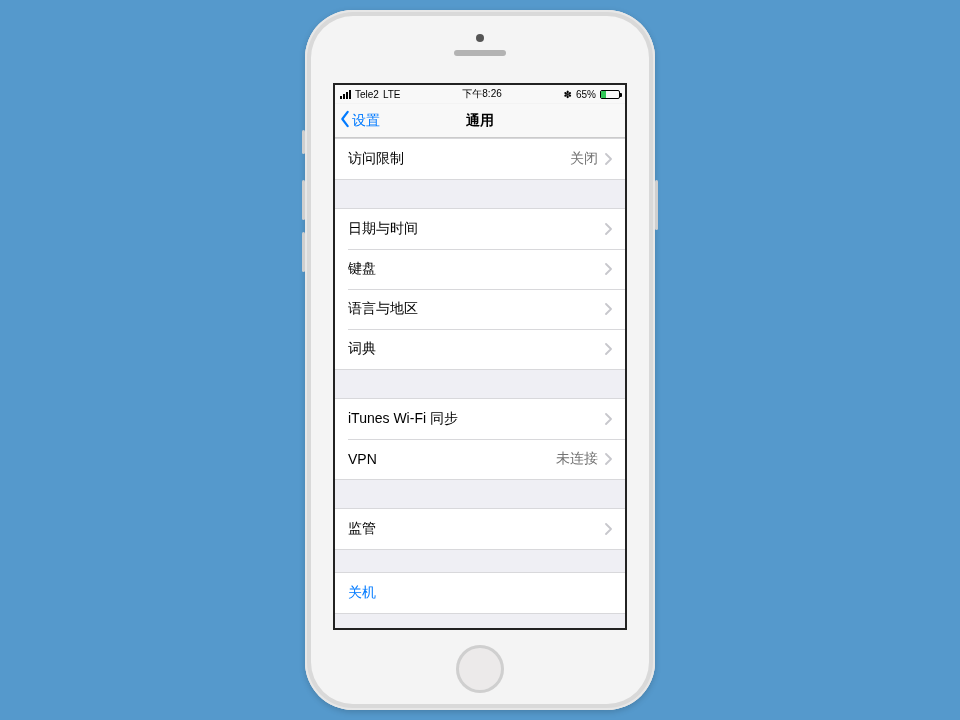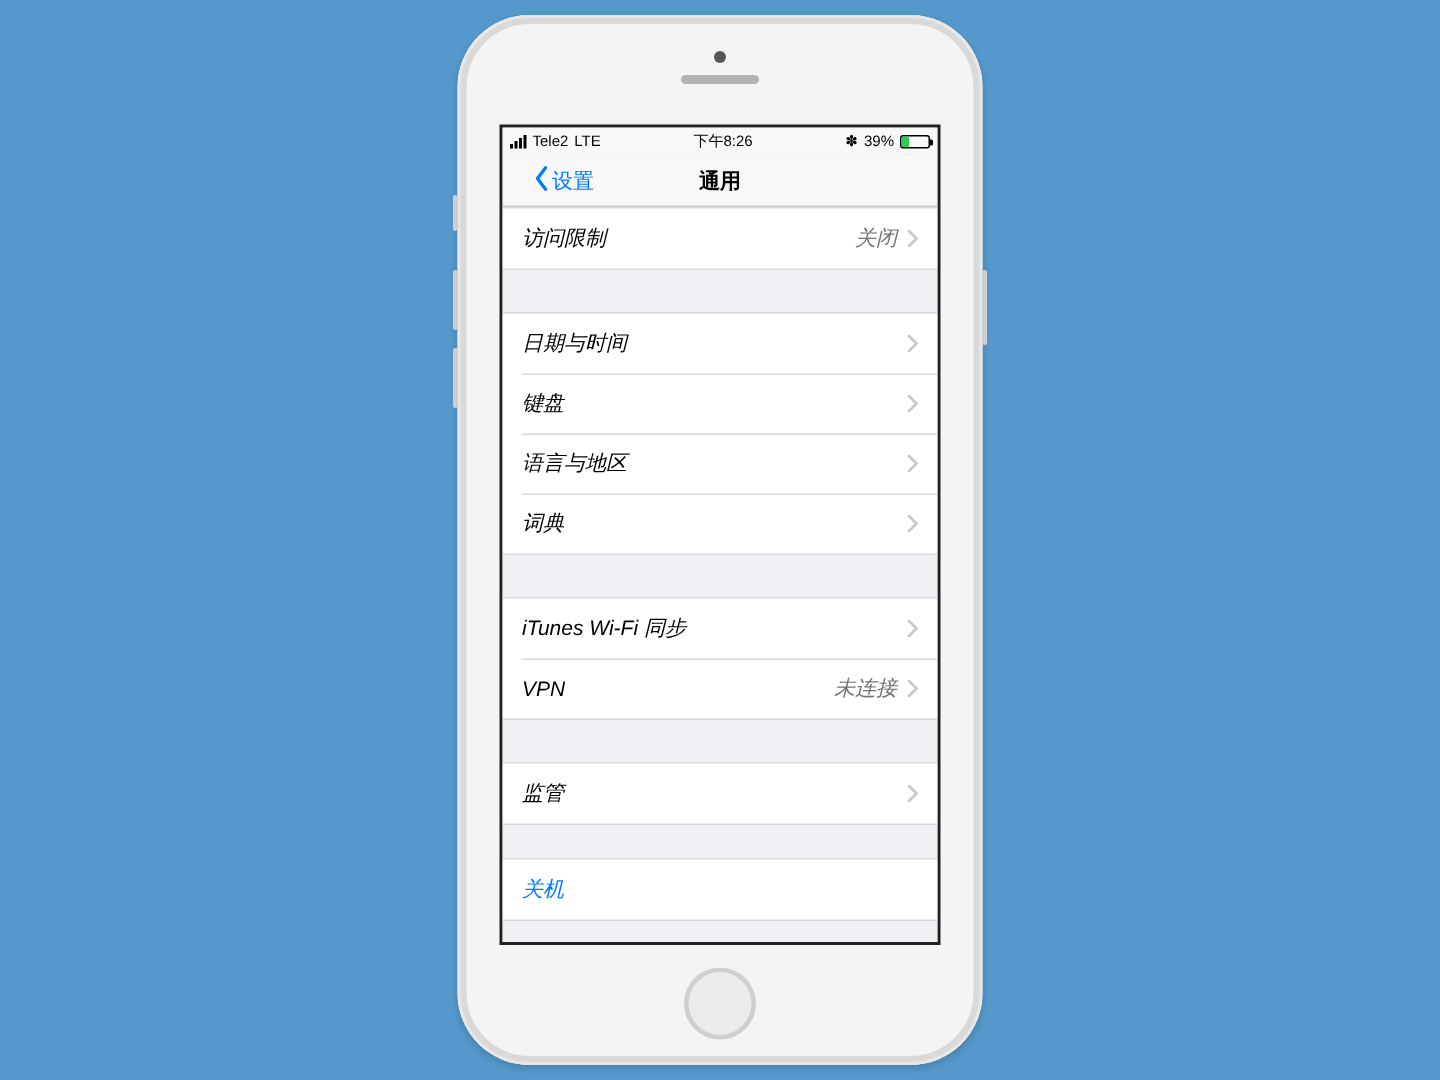--- a/index.html
+++ b/index.html
@@ -108,35 +108,35 @@
       height: 34px;
       background: #f8f8f8;
       border-bottom: 1px solid rgba(0,0,0,0.18);
       display: flex;
       align-items: center;
       justify-content: center;
       position: relative;
     }
     .nav-back {
       position: absolute;
-      left: 20px;
+      left: 4px;
       top: 0;
       bottom: 0;
       display: flex;
       align-items: center;
       color: #007aff;
       font-size: 14px;
       gap: 1px;
       cursor: pointer;
     }
     .nav-back svg { width: 12px; height: 18px; }
     .nav-title { font-size: 14px; font-weight: 600; color:#000000; }
 
     
-    .content { flex:1; overflow:hidden; background:#efeff4;font-style:italic; }
+    .content { flex:1; overflow:hidden; background:#efeff4; }
     .group { background:#fff; border-top:1px solid #d8d8db; border-bottom:1px solid #d8d8db; }
     .gap { height:28px; }
     .gap.small { height:22px; }
     .row {
       display:flex;
       align-items:center;
       justify-content:space-between;
       min-height:40px;
       padding:0 13px;
       font-size:14px;
@@ -171,21 +171,21 @@
             <span></span>
             <span></span>
             <span></span>
         </div>
         <span>Tele2</span>
         <span>LTE</span>
       </div>
       <div>下午8:26</div>
       <div class="status-right">
         <span class="bt-icon">✽</span>
-        <span>39%</span>
+        <span>65%</span>
         <div class="battery">
           <div class="battery-fill" style="width:26%"></div>
         </div>
       </div>
     </div>
 
     <div class="nav-bar">
       <div class="nav-back">
         <span>
           <svg viewBox="0 0 12 20">

